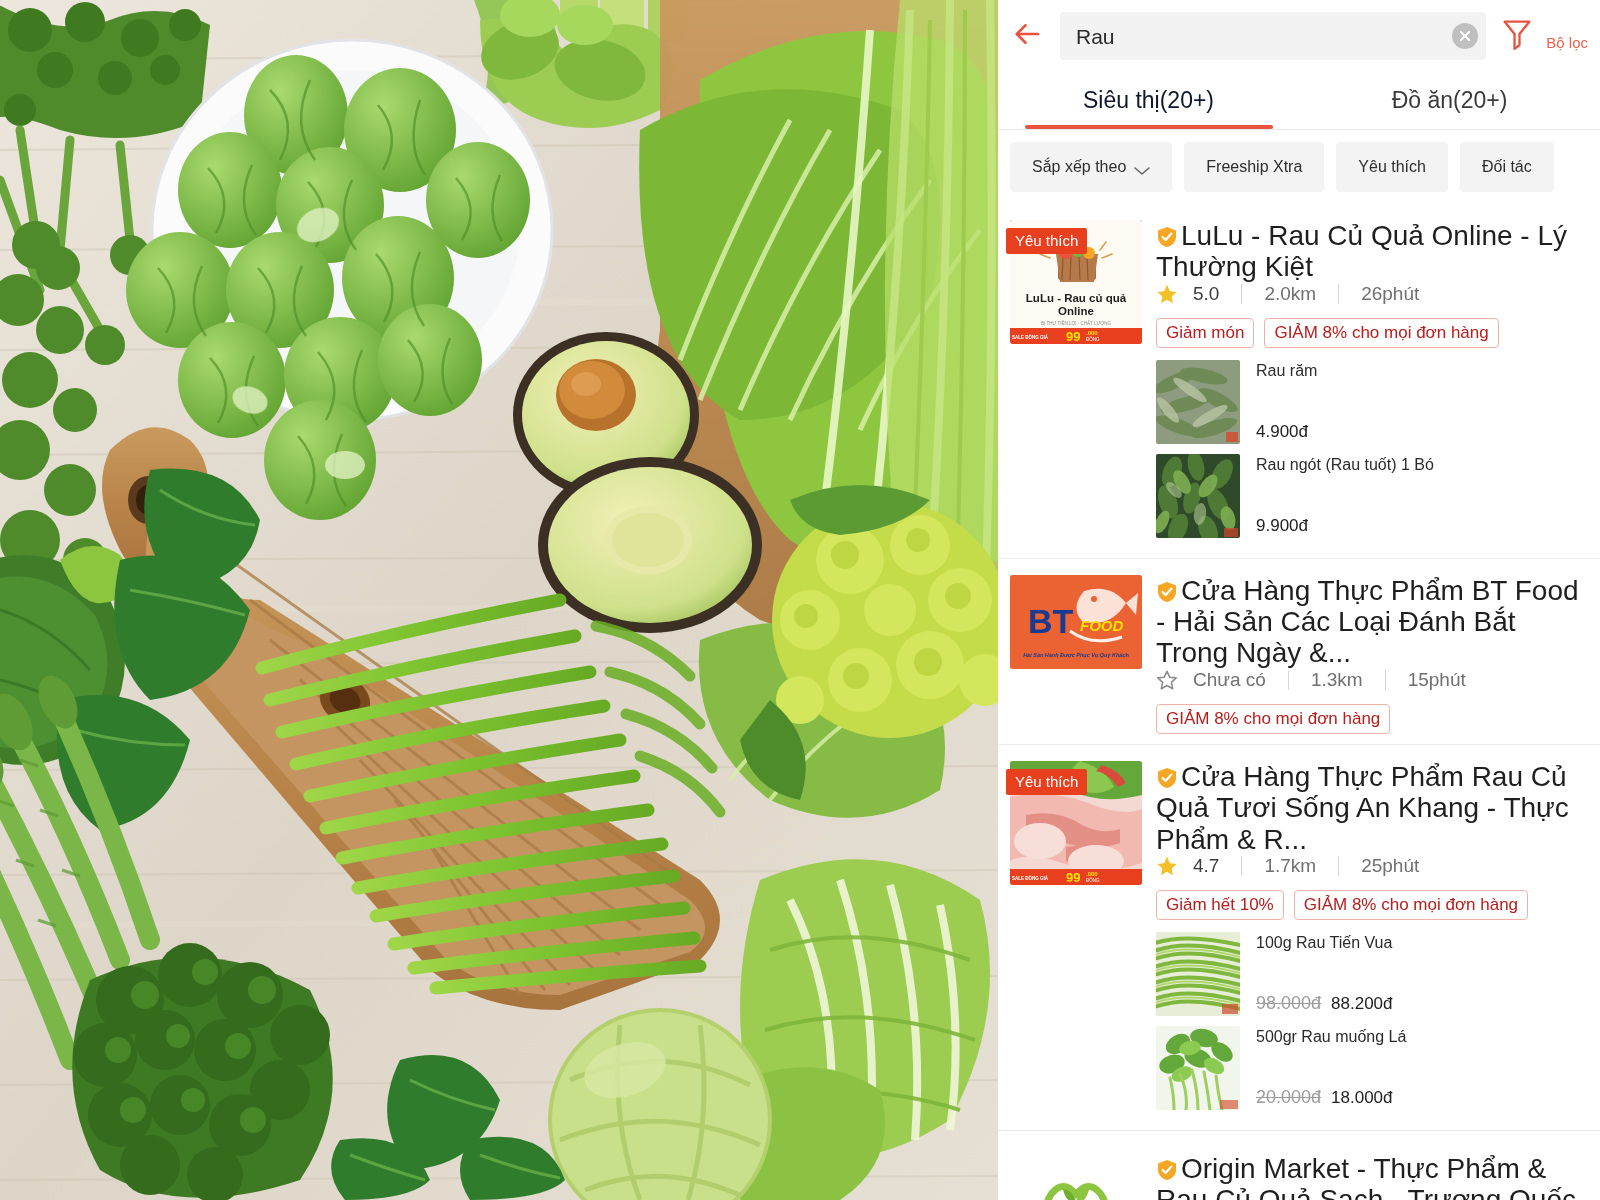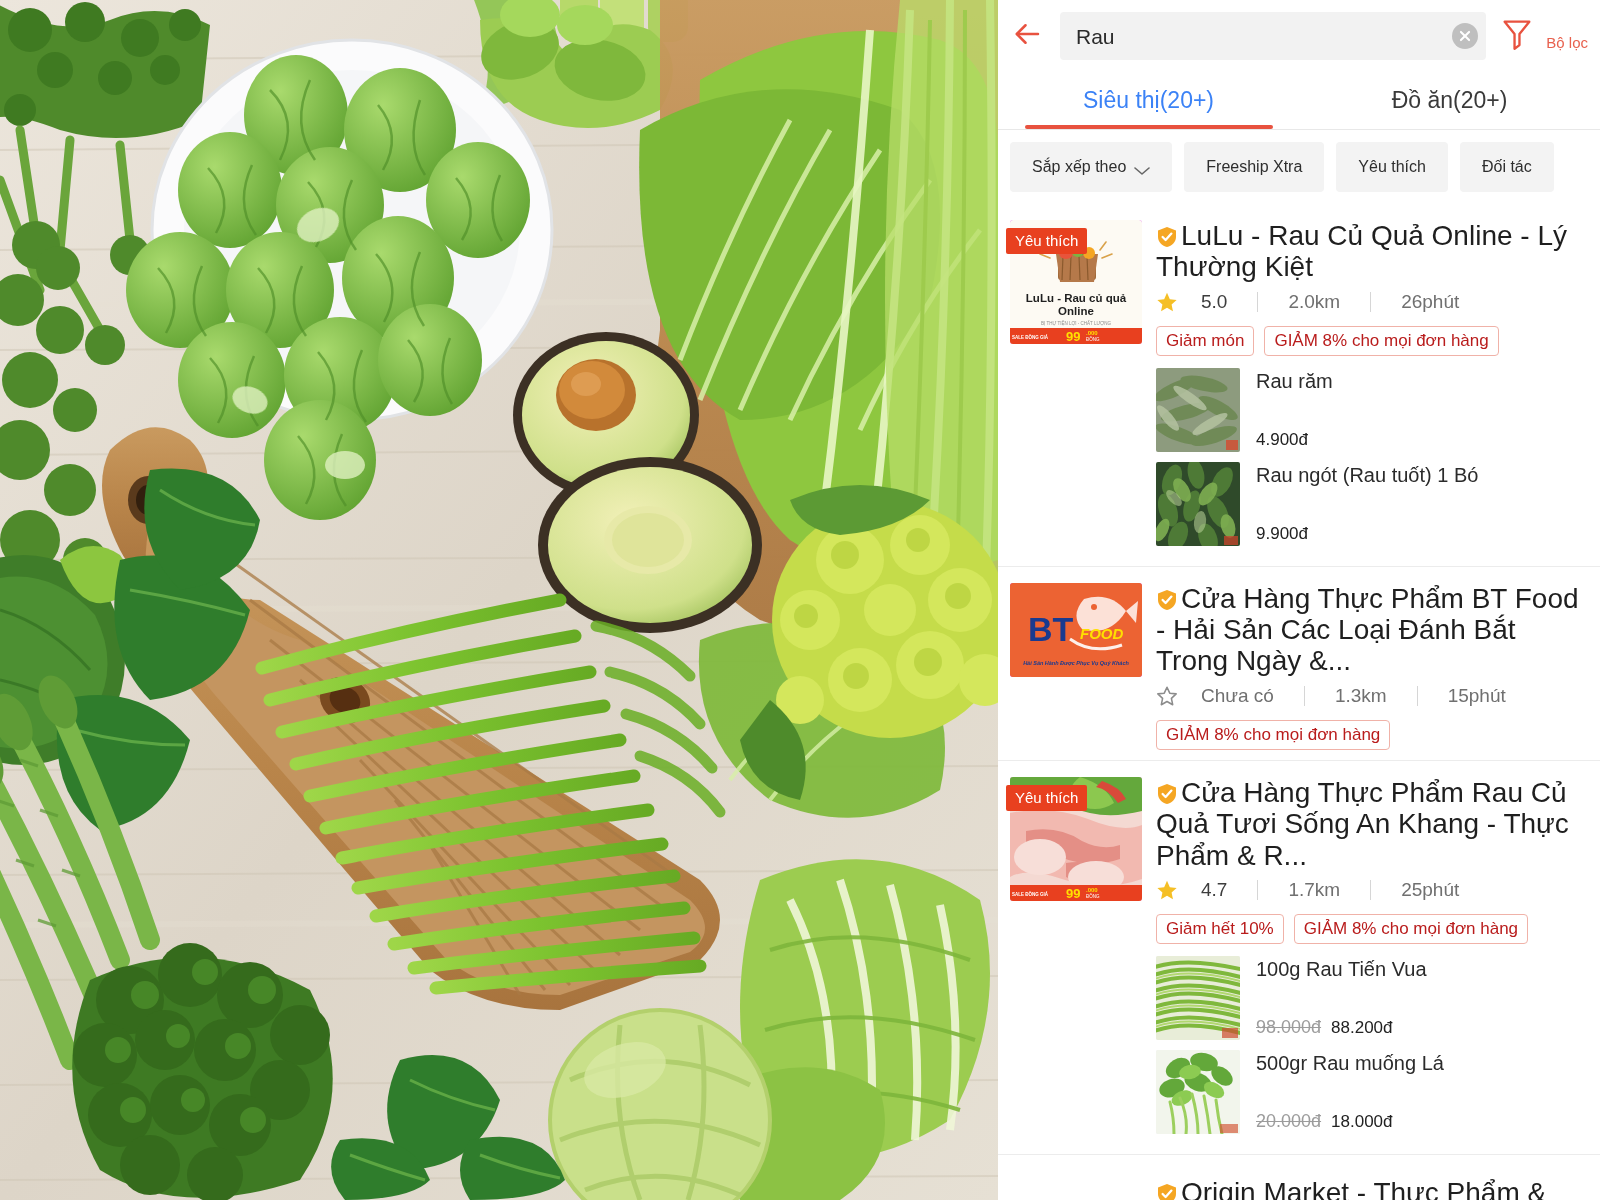--- a/index.html
+++ b/index.html
@@ -81,21 +81,21 @@
     position: relative;
   }
   .tab {
     flex: 1 1 50%;
     display: flex; align-items: center; justify-content: center;
     font-size: 23px;
     color: #3a3a3a;
     cursor: pointer;
     position: relative;
   }
-  .tab.active { color: #3b82f6; }
+  .tab.active { color: #0f172a; }
   .tab.active::after {
     content: "";
     position: absolute;
     left: 50%; transform: translateX(-50%);
     bottom: 0;
     width: 248px; height: 4px;
     background: #e8523f;
     border-radius: 2px;
   }
 
@@ -160,22 +160,22 @@
     display: block;
   }
   .verified {
     display: inline-block;
     width: 22px; height: 22px;
     vertical-align: -3px;
     margin-right: 3px;
   }
   .meta {
     display: flex; align-items: center;
-    gap: 16px;
-    margin-top: 8px;
+    gap: 8px;
+    margin-top: 0;
     font-size: 19px;
     color: #707070;
   }
   .meta .star { width: 22px; height: 22px; margin-right: 7px; flex: 0 0 auto; }
   .meta .sep {
     display: inline-block;
     width: 1px; height: 20px;
     background: #d6d6d6;
     margin: 0 14px;
   }
@@ -207,21 +207,21 @@
   }
   .product-thumb svg { display:block; width: 84px; height: 84px; }
   .product-info {
     flex: 1 1 auto;
     display: flex; flex-direction: column;
     justify-content: space-between;
     min-width: 0;
     padding: 2px 0 2px;
   }
   .product-name {
-    font-size: 20px;
+    font-size: 16px;
     color: #2b2b2b;
     line-height: 1.1;
     white-space: nowrap; overflow: hidden; text-overflow: ellipsis;
   }
   .price-line { display: flex; align-items: baseline; gap: 10px; }
   .old-price {
     font-size: 18px;
     color: #9c9c9c;
     text-decoration: line-through;
   }

